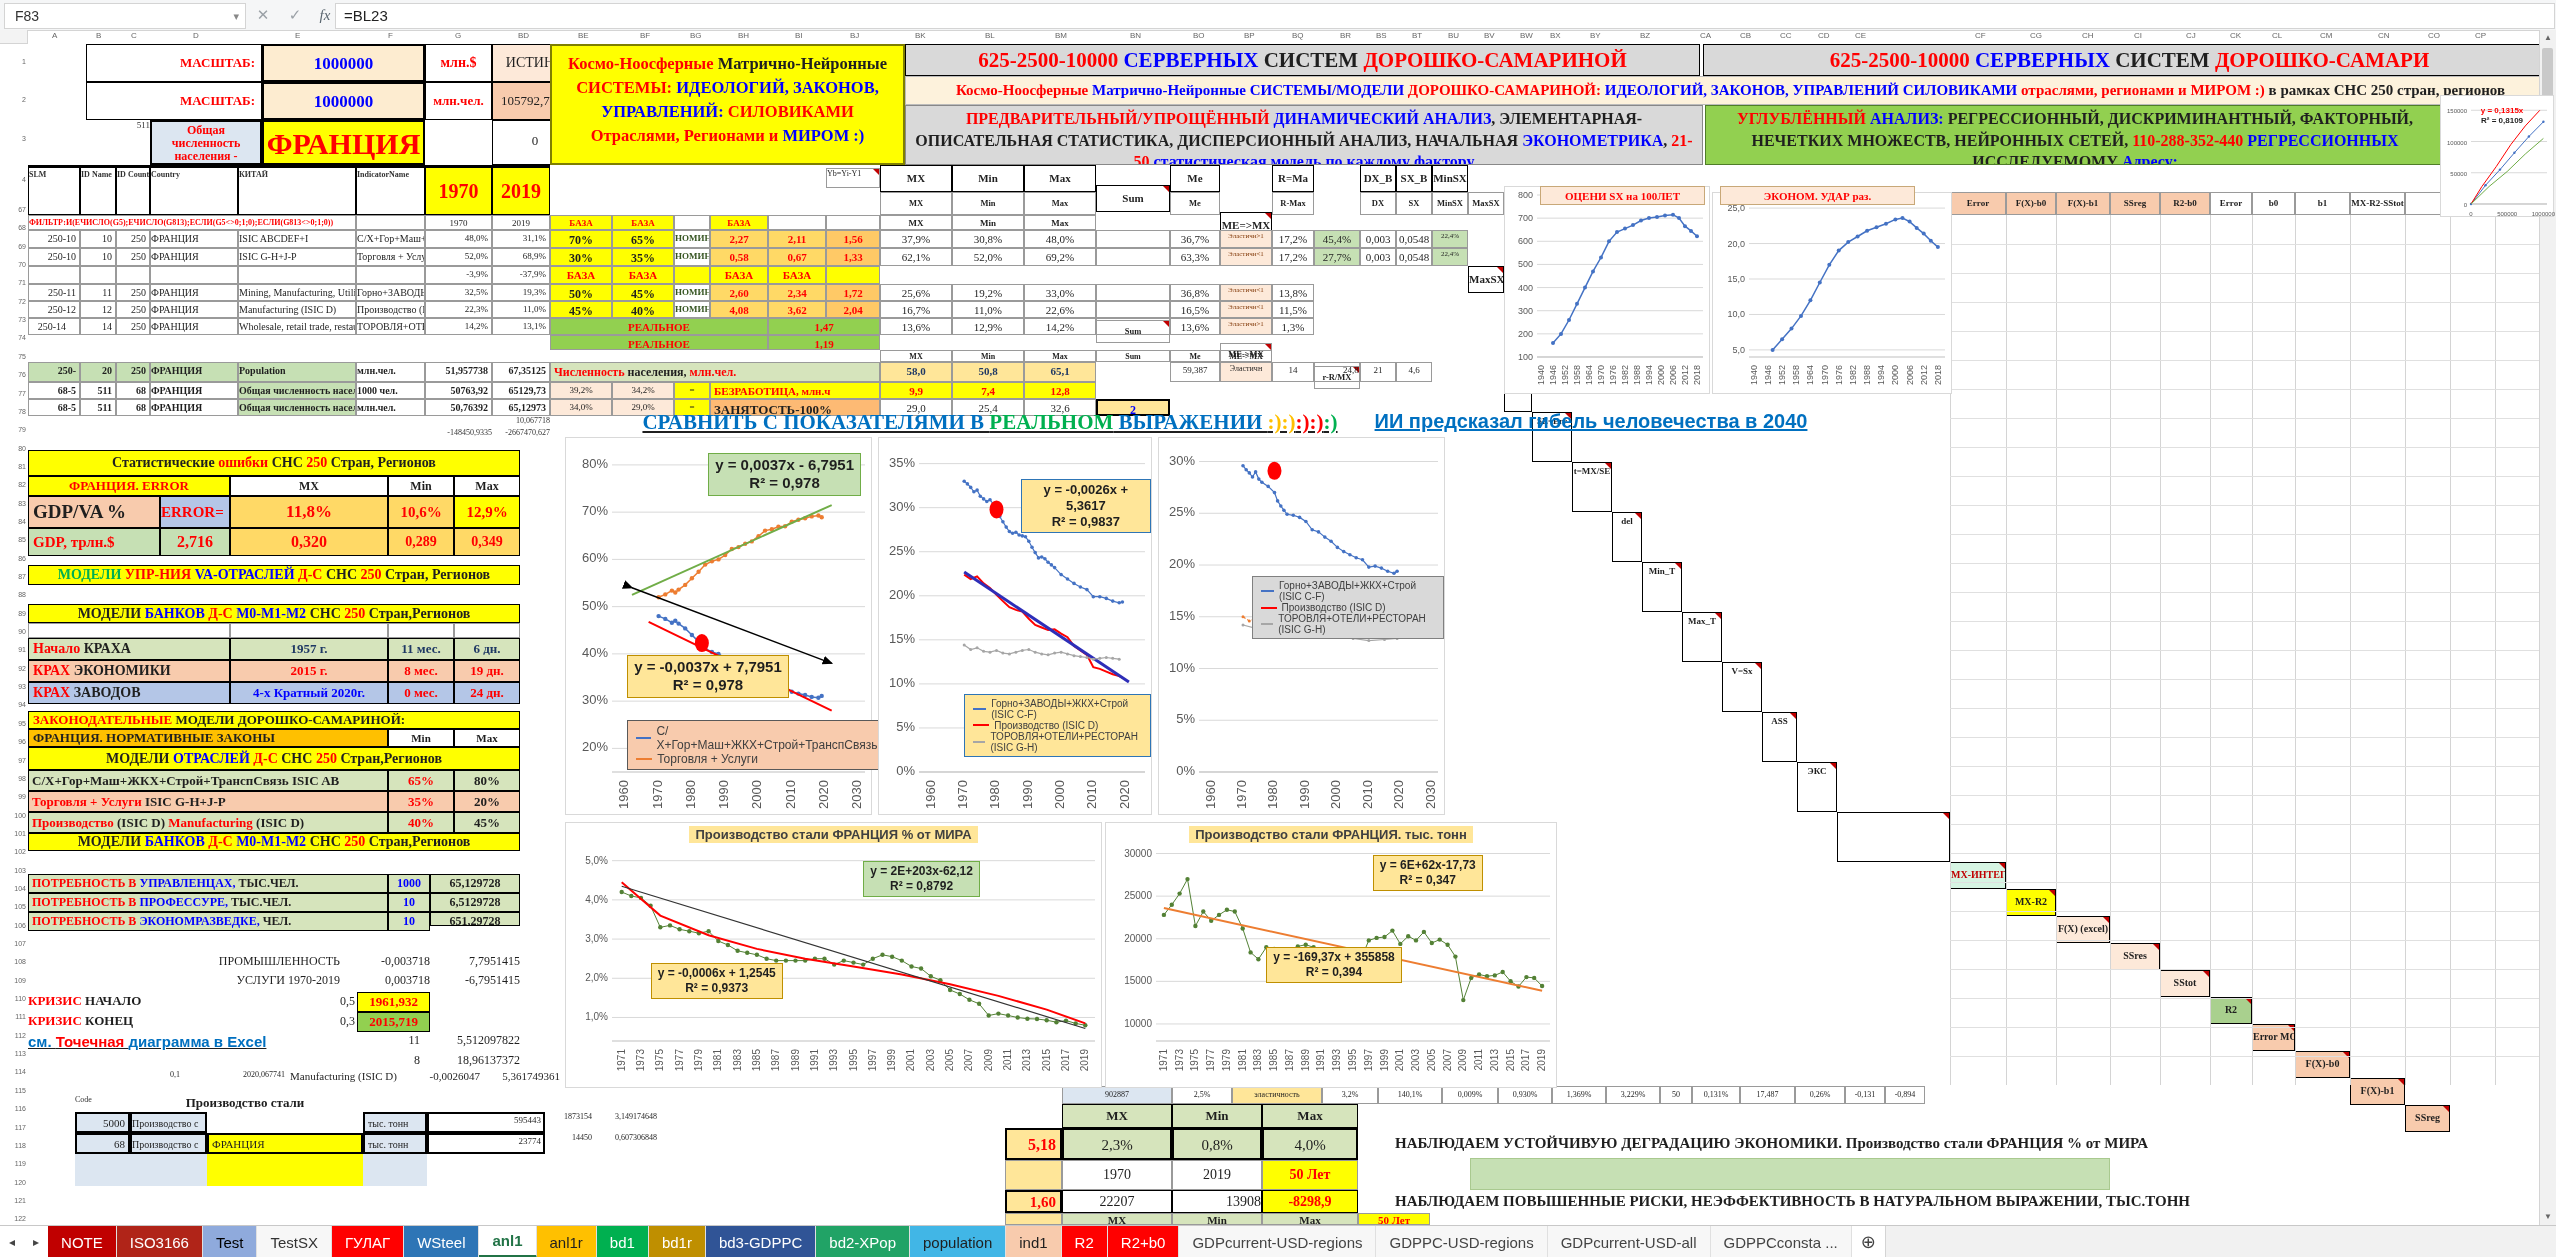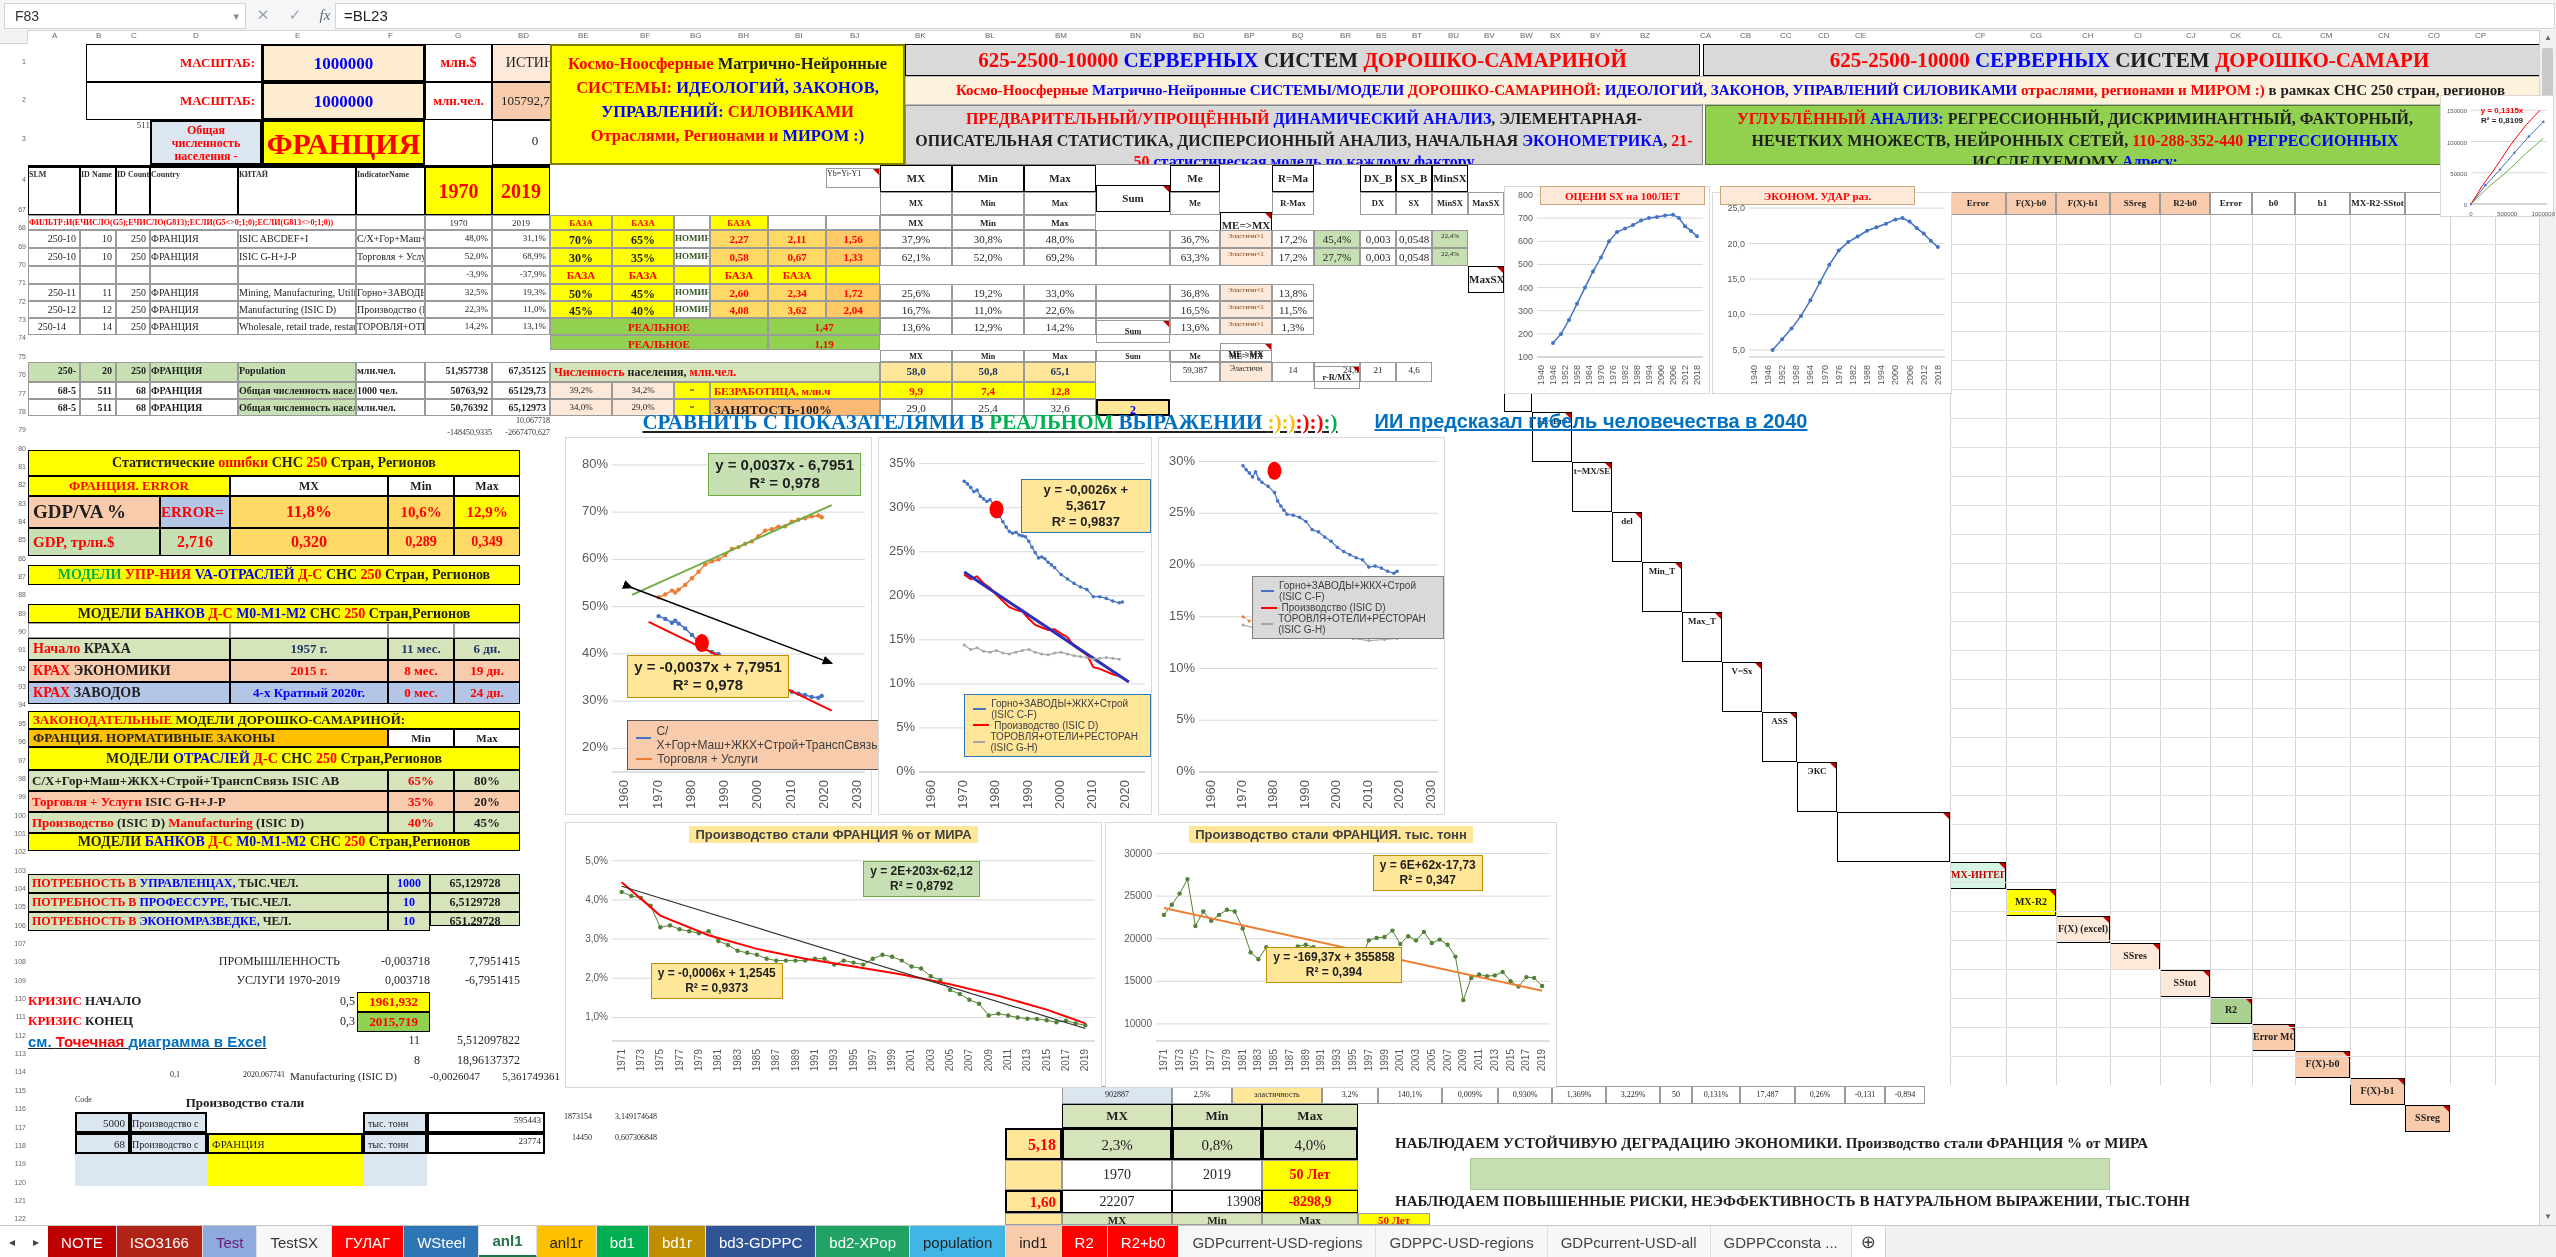--- a/index.html
+++ b/index.html
@@ -1307,21 +1307,21 @@
   <div id="vscroll">
     <div class="varrow" style="top:0">▲</div>
     <div id="vthumb"></div>
     <div class="varrow" style="bottom:0">▼</div>
   </div>
   <div id="tabbar">
       <span class="tabnav">◂</span>
       <span class="tabnav">▸</span>
       <div class="tab" style="background: rgb(192, 0, 0); color: rgb(255, 255, 255);">NOTE</div>
       <div class="tab" style="background: rgb(176, 36, 24); color: rgb(255, 255, 255);">ISO3166</div>
-      <div class="tab" style="background: rgb(143, 170, 220); color: #701a75;">Test</div>
+      <div class="tab" style="background: rgb(143, 170, 220); color: #000000;">Test</div>
       <div class="tab" style="background: rgb(247, 247, 247); color: rgb(51, 51, 51);">TestSX</div>
       <div class="tab" style="background: rgb(255, 0, 0); color: rgb(255, 255, 255);">ГУЛАГ</div>
       <div class="tab" style="background: rgb(46, 117, 182); color: rgb(255, 255, 255);">WSteel</div>
       <div class="tab" style="background: rgb(255, 255, 255); color: rgb(33, 115, 70); font-weight: bold; border-bottom: 3px solid rgb(33, 115, 70);">anl1</div>
       <div class="tab" style="background: rgb(255, 192, 0); color: rgb(31, 31, 31);">anl1r</div>
       <div class="tab" style="background: rgb(0, 176, 80); color: rgb(255, 255, 255);">bd1</div>
       <div class="tab" style="background: rgb(191, 143, 0); color: rgb(255, 255, 255);">bd1r</div>
       <div class="tab" style="background: rgb(48, 84, 150); color: rgb(255, 255, 255);">bd3-GDPPC</div>
       <div class="tab" style="background: rgb(33, 163, 102); color: rgb(255, 255, 255);">bd2-XPop</div>
       <div class="tab" style="background: rgb(65, 182, 230); color: rgb(31, 31, 31);">population</div>

